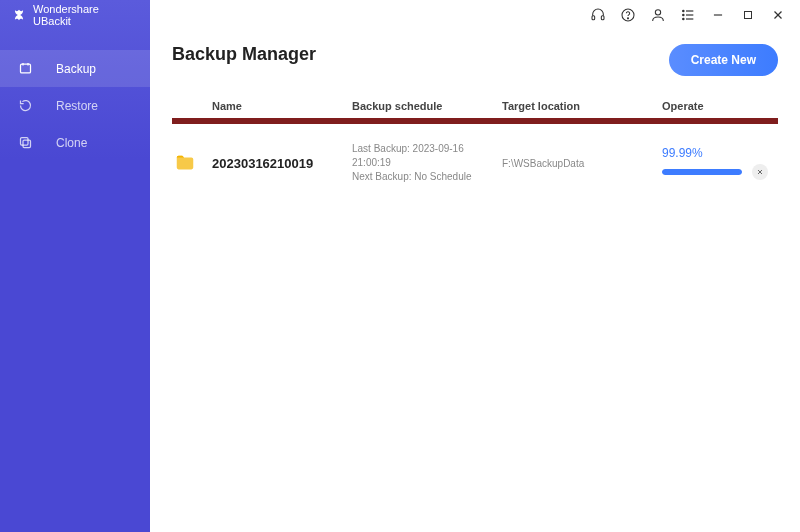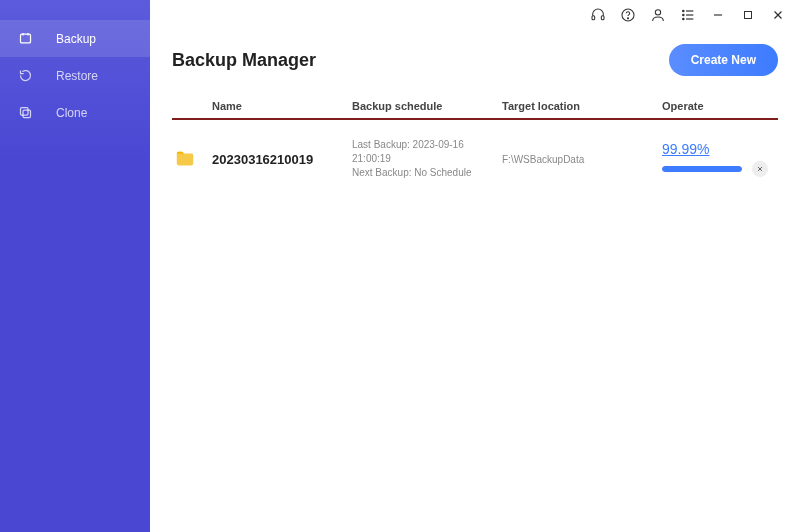--- a/index.html
+++ b/index.html
@@ -68,21 +68,20 @@
       display: inline-flex; align-items: center; justify-content: center;
       color: #222; cursor: pointer;
     }
 
     .content {
       flex: 1;
       padding: 14px 22px 0 22px;
     }
     .header-row {
       display: flex;
-      align-items: center;
       justify-content: space-between;
       margin-bottom: 18px;
     }
     .page-title {
       font-size: 18px;
       font-weight: 700;
       color: #222;
     }
     .create-btn {
       background: #3d7cff;
@@ -103,21 +102,21 @@
     .table-header, .table-row {
       display: grid;
       grid-template-columns: 40px 140px 150px 160px 1fr;
       align-items: center;
     }
     .table-header {
       font-size: 11px;
       font-weight: 600;
       color: #444;
       padding: 6px 0;
-      border-bottom: 2px solid #7f1d1d;
+      border-bottom: 6px solid #7f1d1d;
     }
     .table-header > div:nth-child(1) { grid-column: 1; }
     .th-name { grid-column: 2; }
     .th-sched { grid-column: 3; }
     .th-target { grid-column: 4; }
     .th-operate { grid-column: 5; }
 
     .table-row { padding: 18px 0; }
     .cell { font-size: 11px; color: #444; }
 
@@ -126,21 +125,21 @@
     }
     .row-name { font-weight: 700; font-size: 13px; color: #222; }
     .sched-line1, .sched-line2 { font-size: 10px; color: #888; line-height: 1.4; }
     .target-loc { font-size: 10px; color: #888; }
 
     .operate-cell {
       display: flex;
       flex-direction: column;
       gap: 4px;
     }
-    .progress-pct { font-size: 14px; color: #3d7cff; font-weight: 500; text-decoration: underline; }
+    .progress-pct { font-size: 12px; color: #3d7cff; font-weight: 500; }
     .progress-row { display: flex; align-items: center; gap: 10px; }
     .progress-track {
       width: 80px; height: 6px; border-radius: 3px;
       background: #e6ecff; overflow: hidden;
     }
     .progress-fill {
       height: 100%; width: 99.99%;
       background: #3d7cff; border-radius: 3px;
     }
     .row-close {
@@ -149,20 +148,28 @@
       display: inline-flex; align-items: center; justify-content: center;
       font-size: 9px; cursor: pointer;
     }
   </style>
 </head>
 <body>
 
 <div class="app">
 
   <aside class="sidebar">
+    <div class="logo-bar">
+      <span class="logo-icon">
+        <svg viewBox="0 0 24 24" width="14" height="14" fill="#fff">
+            <path d="M12 3c-2 3-5 3-7 1 0 4 2 7 5 8-3 1-5 4-5 8 2-2 5-2 7 1 2-3 5-3 7-1 0-4-2-7-5-8 3-1 5-4 5-8-2 2-5 2-7-1z"></path>
+          </svg>
+      </span>
+      <span>Wondershare UBackit</span>
+    </div>
     <nav class="sidebar-nav">
       <div class="sidebar-item active">
         <span class="icon">
           <svg viewBox="0 0 24 24" width="15" height="15" fill="none" stroke="#fff" stroke-width="2">
               <rect x="4" y="5" width="16" height="14" rx="2"></rect>
               <path d="M8 3v4M16 3v4"></path>
             </svg>
         </span>
         <span>Backup</span>
       </div>

